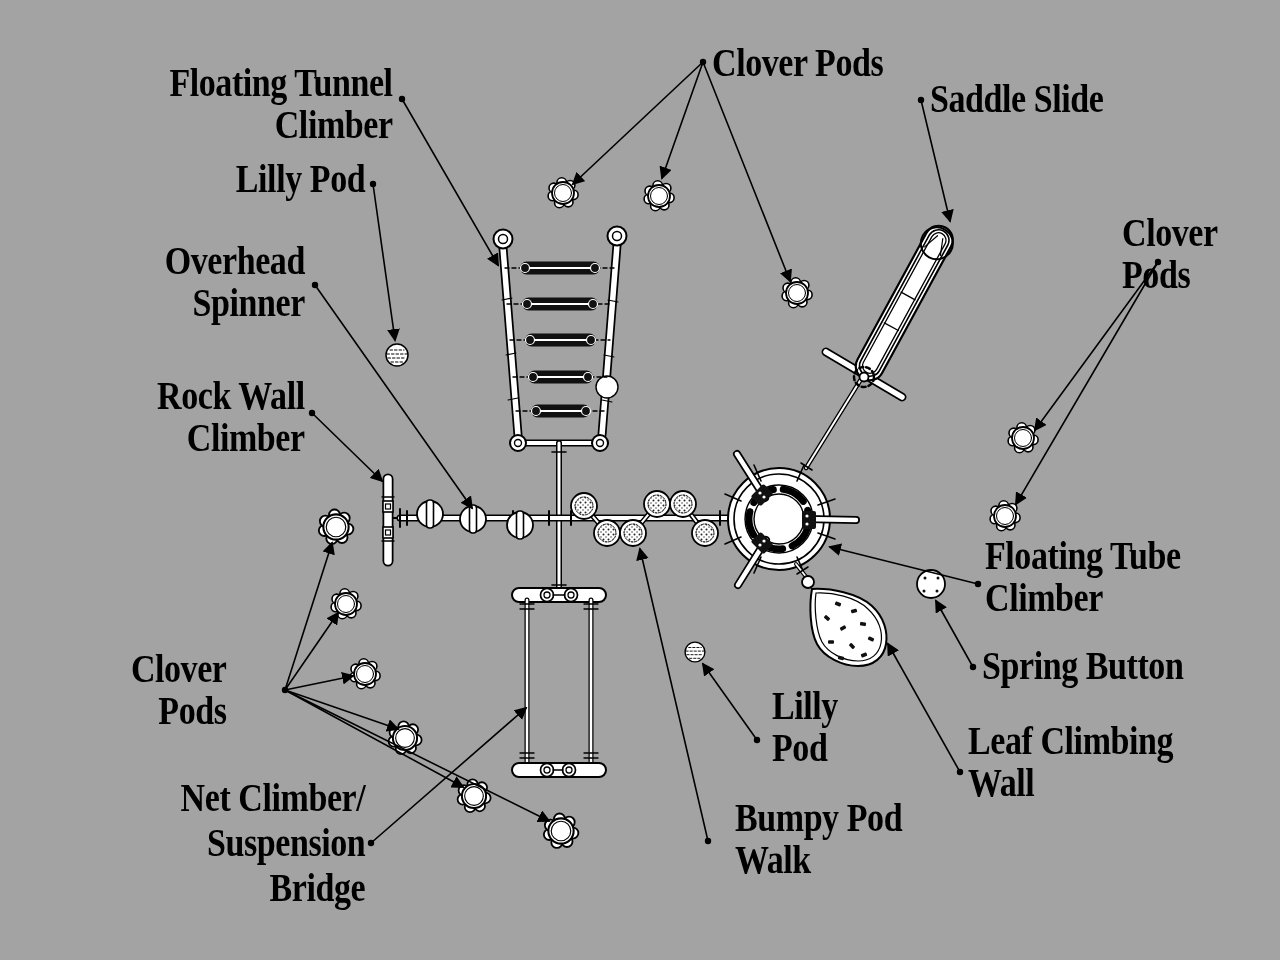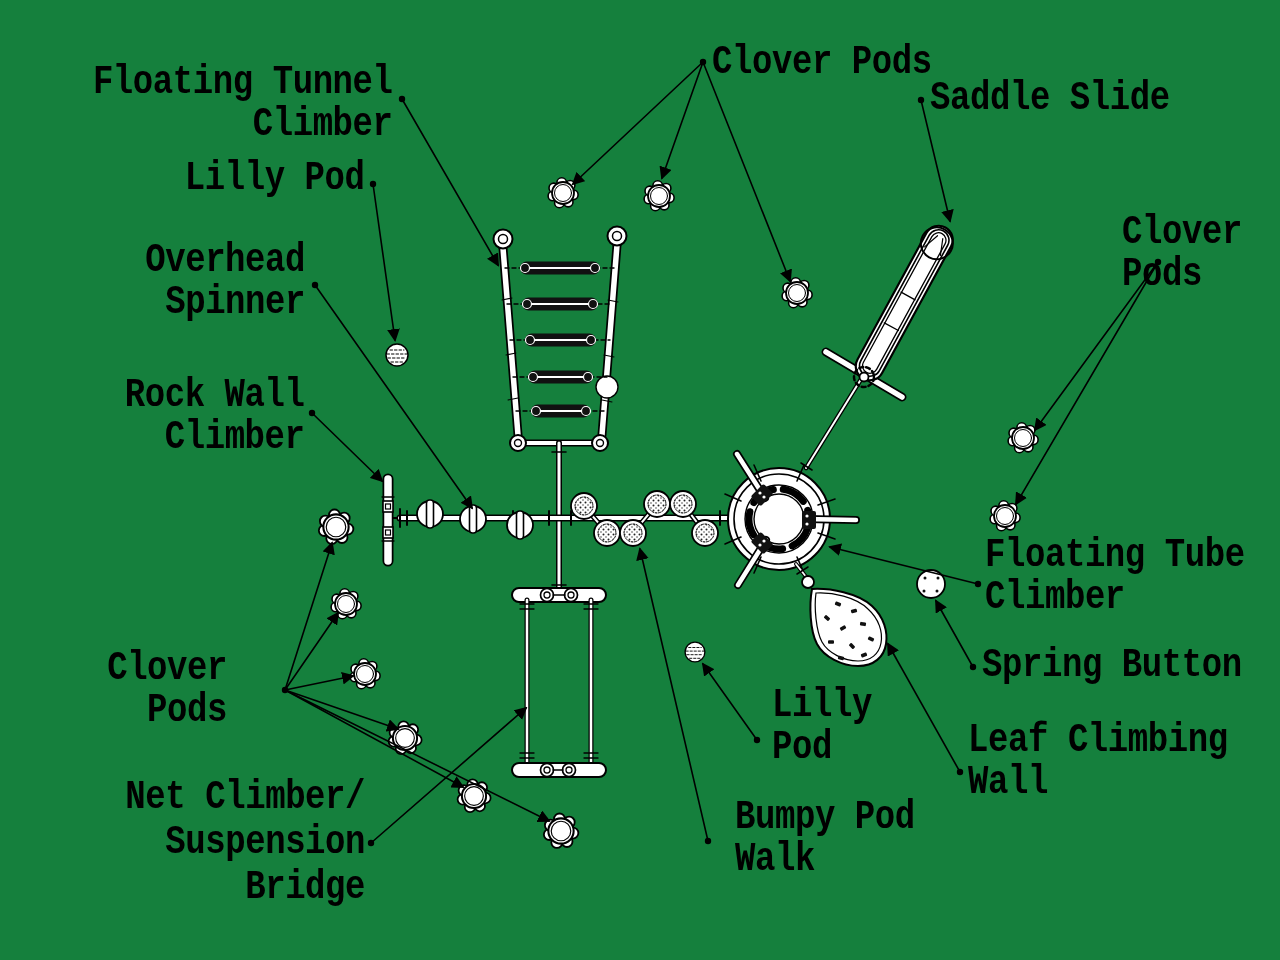--- a/index.html
+++ b/index.html
@@ -1,17 +1,17 @@
 <!DOCTYPE html>
 <html><head>
 <meta charset="utf-8">
 <style>
   html,body{margin:0;padding:0;background:#fff;}
-  #stage{position:relative;width:1280px;height:960px;background:#15803d;overflow:hidden;
-         font-family:Liberation Mono, monospace;}
+  #stage{position:relative;width:1280px;height:960px;background:#a3a3a3;overflow:hidden;
+         font-family:Liberation Serif, serif;}
   #art{position:absolute;left:0;top:0;}
   .label{position:absolute;font-weight:bold;font-size:40px;line-height:42px;color:#000;
          letter-spacing:-0.5px;white-space:nowrap;transform:scaleX(0.85);}
   .label.r{text-align:right;transform-origin:100% 0;}
   .label.l{text-align:left;transform-origin:0 0;}
   .label.lh45{line-height:45px;}
   svg *{vector-effect:none;}
 </style>
 </head>
 <body>

